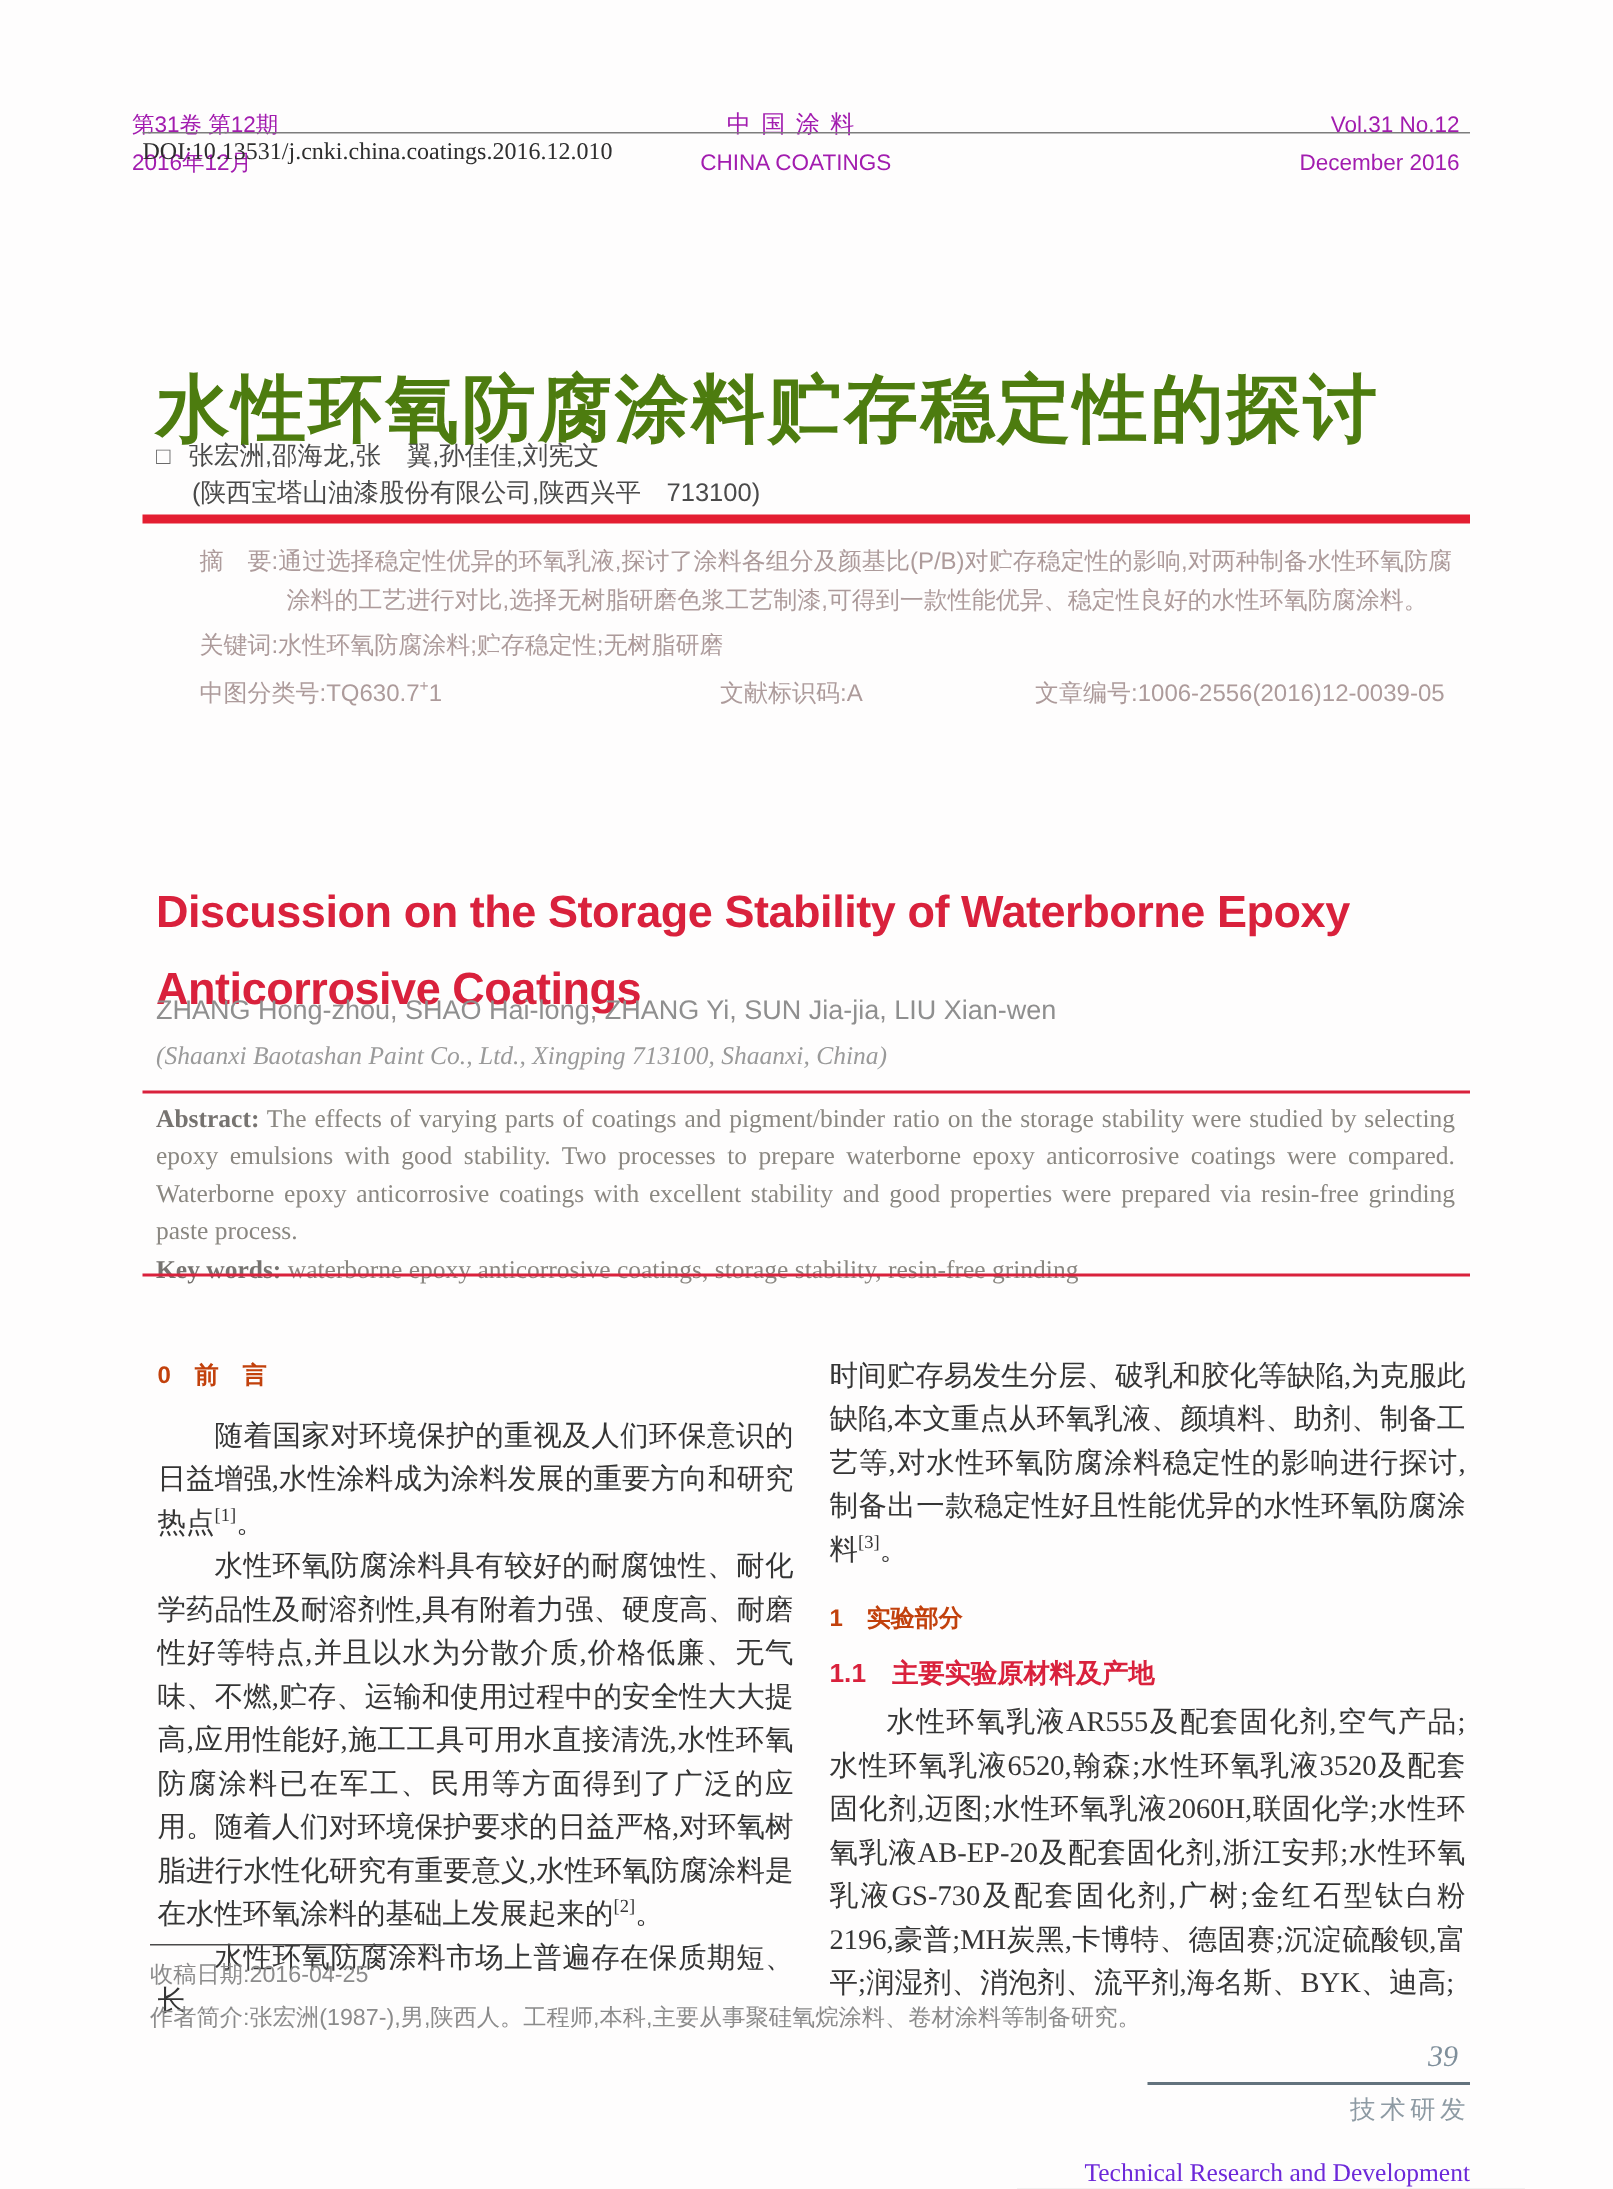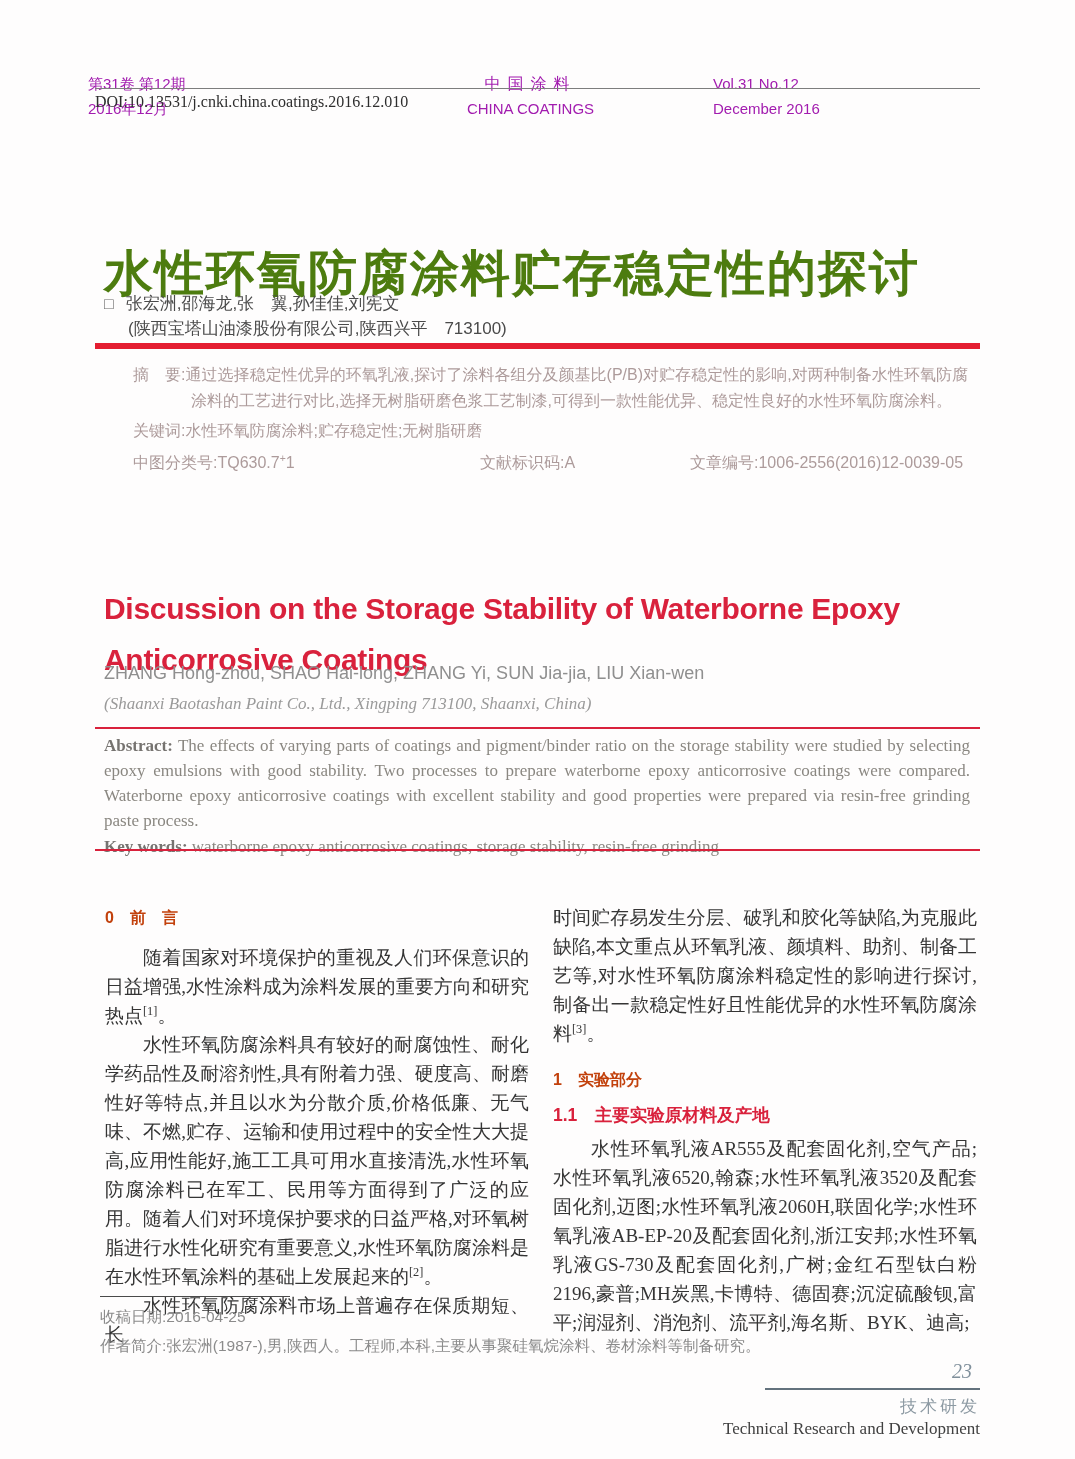--- a/index.html
+++ b/index.html
@@ -6,21 +6,21 @@
   .page{
     position:relative;width:1075px;height:1459px;background:#fefdfd;
     margin:0 auto;overflow:hidden;
     font-family:"Liberation Sans","DejaVu Sans",sans-serif;
   }
   
   .jheader{position:absolute;top:34px;left:88px;width:885px;display:flex;color:#a21caf;font-size:15px;line-height:25px;margin-top:37px;}
   .jheader .hl{width:260px;text-align:left;}
   .jheader .hc{flex:1;text-align:center;}
   .jheader .hc .cnname{font-size:16px;letter-spacing:7px;text-align:center;}
-  .jheader .hr{width:260px;}
+  .jheader .hr{width:260px;text-align:right;}
   .header-rule{position:absolute;top:88px;left:95px;width:885px;height:1px;background:#7d7d7d;}
   .doi{position:absolute;top:93px;left:95px;font-family:"Liberation Serif","DejaVu Serif",serif;font-size:16px;color:#2e2e2e;}
   
   .cn-title{position:absolute;top:212px;left:104px;width:880px;font-size:49px;line-height:56px;font-weight:bold;color:#4d7c0f;letter-spacing:2px;white-space:nowrap;}
   .cn-authors{position:absolute;top:292px;left:104px;font-size:17px;color:#4a4a4a;}
   .cn-authors .box{color:#6a6a6a;margin-right:12px;font-size:16px;}
   .cn-affil{position:absolute;top:317px;left:128px;font-size:17px;color:#4a4a4a;}
   .rule-thick{position:absolute;top:343px;left:95px;width:885px;height:6px;background:#e41e31;}
   
   .cn-abs-block{position:absolute;top:362px;left:133px;width:835px;color:#ad9b9b;font-size:16px;line-height:26px;}
@@ -50,21 +50,21 @@
   .col p.ind{text-indent:2em;}
   
   .footnote{position:absolute;top:1296px;left:100px;width:770px;font-size:15.5px;line-height:24px;color:#8b8b8b;}
   .fn-rule{width:190px;height:1px;background:#4a4a4a;margin-bottom:8px;}
   .footnote p{margin:0 0 5px 0;}
   
   .pfooter{position:absolute;top:1360px;right:95px;width:380px;text-align:right;font-family:"Liberation Serif","DejaVu Serif",serif;}
   .pfooter .pageno{font-size:20px;font-style:italic;color:#7f8f9b;padding-right:8px;}
   .pfooter .frule{margin:5px 0 5px auto;width:215px;height:2px;background:#63727d;}
   .pfooter .col-cn{font-size:17px;color:#8d9aa3;letter-spacing:3px;}
-  .pfooter .col-en{font-size:17px;color:#404040;margin-top:1px;}
+  .pfooter .col-en{font-size:17px;color:#6d28d9;margin-top:21px;}
 </style>
 </head>
 <body>
 
 <div class="page">
 
   <div class="jheader">
     <div class="hl">
       <div>第31卷 第12期</div>
       <div>2016年12月</div>
@@ -123,19 +123,19 @@
     <p class="ind">水性环氧乳液AR555及配套固化剂,空气产品;水性环氧乳液6520,翰森;水性环氧乳液3520及配套固化剂,迈图;水性环氧乳液2060H,联固化学;水性环氧乳液AB-EP-20及配套固化剂,浙江安邦;水性环氧乳液GS-730及配套固化剂,广树;金红石型钛白粉2196,豪普;MH炭黑,卡博特、德固赛;沉淀硫酸钡,富平;润湿剂、消泡剂、流平剂,海名斯、BYK、迪高;</p>
   </div>
 
   <div class="footnote">
     <div class="fn-rule"></div>
     <p><span>收稿日期:</span><span>2016-04-25</span></p>
     <p><span>作者简介:</span><span>张宏洲(1987-),男,陕西人。工程师,本科,主要从事聚硅氧烷涂料、卷材涂料等制备研究。</span></p>
   </div>
 
   <div class="pfooter">
-    <div class="pageno">23</div>
+    <div class="pageno">39</div>
     <div class="frule"></div>
     <div class="col-cn">技术研发</div>
     <div class="col-en">Technical Research and Development</div>
   </div>
 
 </div>
 
 </body></html>

